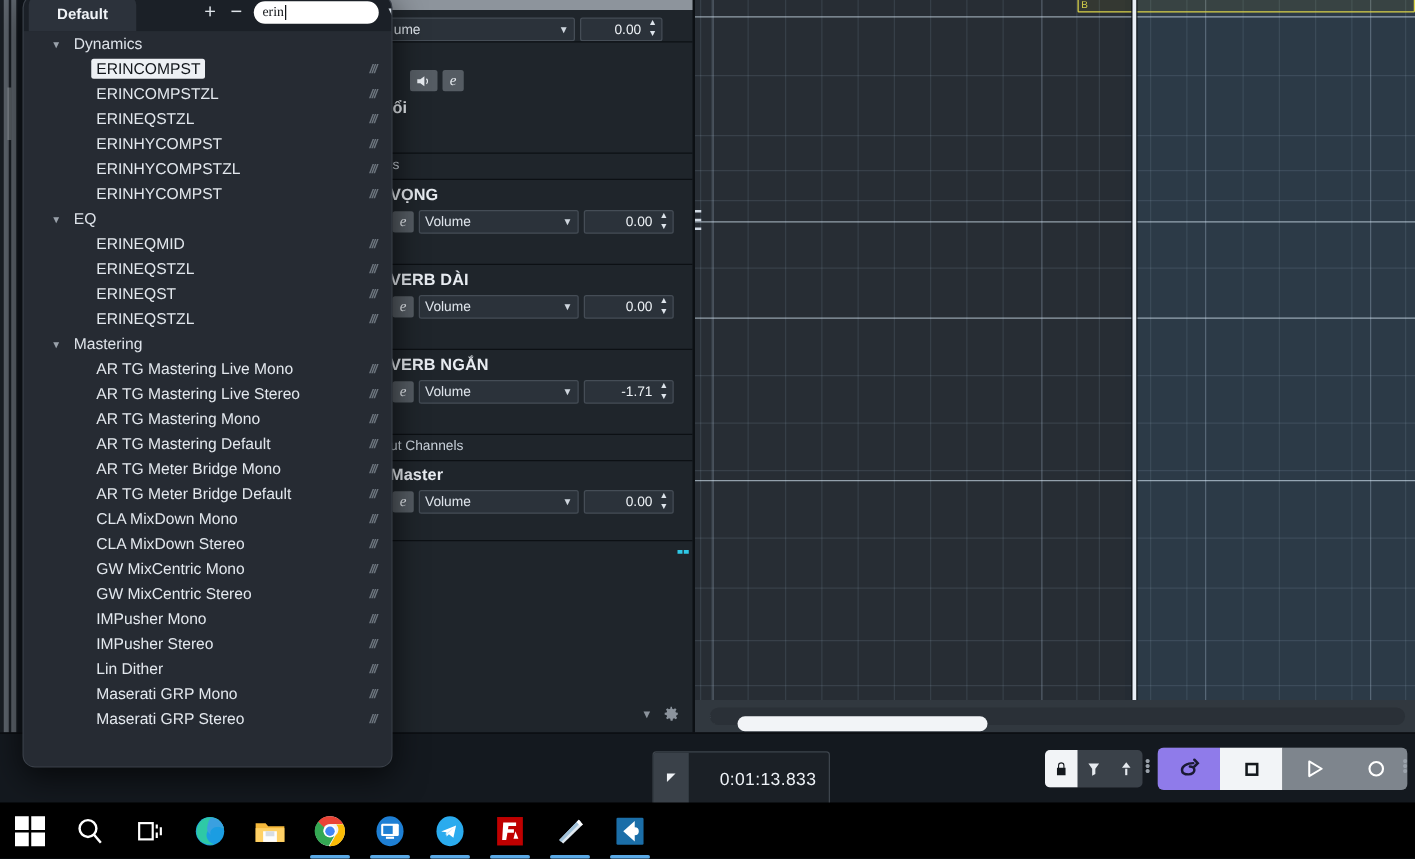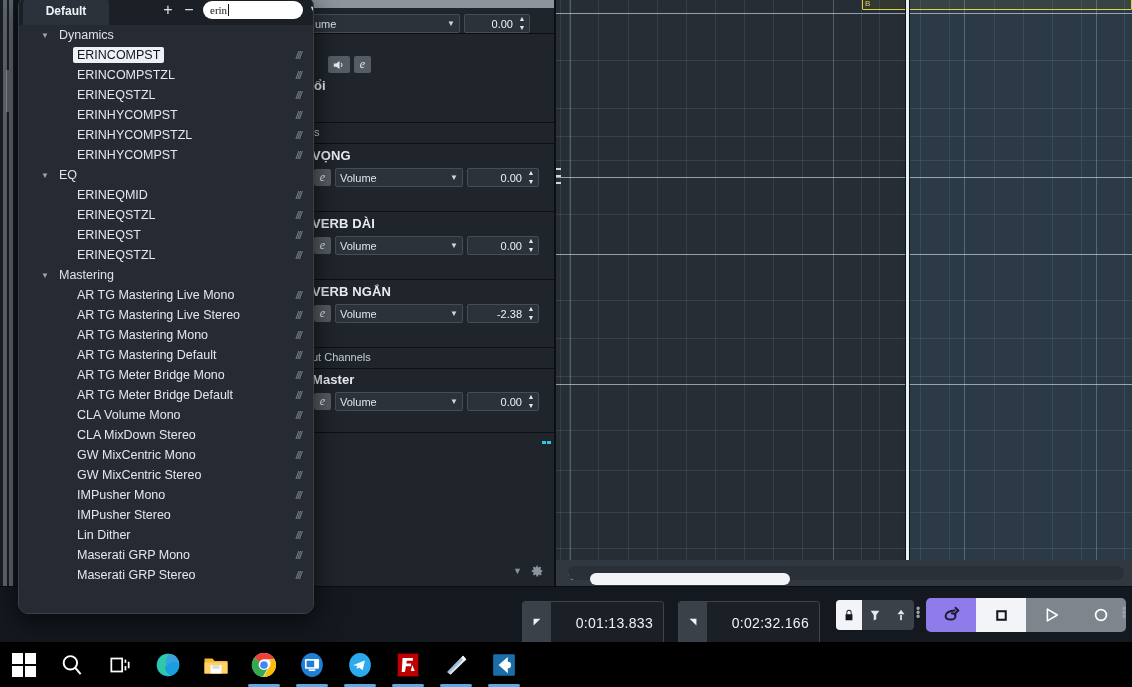--- a/index.html
+++ b/index.html
@@ -387,21 +387,21 @@
   <div class="mx-sep" style="top:279px"></div>
 
   <div class="mx-name" style="left:2px; top:284px;">VERB NGẮN</div>
   <div class="mx-row" style="left:4px; top:304px;">
     <div class="mx-ebtn">e</div>
     <div class="mx-sel">
       <span>Volume</span>
       <span class="carat">▼</span>
     </div>
     <div class="mx-num">
-      <span class="val">-2.38</span>
+      <span class="val">-1.71</span>
       <span class="spin">
             <b>▲</b>
             <b>▼</b>
           </span>
     </div>
   </div>
   <div class="mx-sep" style="top:347px"></div>
 
   <div class="mx-small" style="left:2px; top:351px;">ut Channels</div>
   <div class="mx-sep" style="top:368px"></div>
@@ -444,30 +444,20 @@
     <div class="tp-timebox">
       <div class="marker">
         <svg viewBox="0 0 14 14" width="12" height="12" fill="#f0f3f7">
               <path d="M3 2h8L3 10z"></path>
             </svg>
       </div>
       <div class="tval">0:01:13.833</div>
     </div>
   </div>
 
-  <div class="tp-time-group" style="left:678px; top:14px;">
-    <div class="tp-timebox">
-      <div class="marker">
-        <svg viewBox="0 0 14 14" width="12" height="12" fill="#f0f3f7">
-              <path d="M11 2H3l8 8z"></path>
-            </svg>
-      </div>
-      <div class="tval">0:02:32.166</div>
-    </div>
-  </div>
 
   <div class="tp-modes" style="left:836px; top:13px;">
     <div class="m on">
       <svg viewBox="0 0 14 16" width="12" height="14" fill="#14181d">
         <path d="M4 7V5a3 3 0 0 1 6 0v2h1v7H3V7h1zm1 0h4V5a2 2 0 1 0-4 0v2z"></path>
       </svg>
     </div>
     <div class="m">
       <svg viewBox="0 0 14 16" width="12" height="14" fill="#e6eaef">
         <path d="M2 3h10L8.5 8v5l-3 1.5V8z"></path>
@@ -605,21 +595,21 @@
     </div>
     <div class="item">
       <span class="ilbl">AR TG Meter Bridge Mono</span>
       <span class="handle">///</span>
     </div>
     <div class="item">
       <span class="ilbl">AR TG Meter Bridge Default</span>
       <span class="handle">///</span>
     </div>
     <div class="item">
-      <span class="ilbl">CLA Volume Mono</span>
+      <span class="ilbl">CLA MixDown Mono</span>
       <span class="handle">///</span>
     </div>
     <div class="item">
       <span class="ilbl">CLA MixDown Stereo</span>
       <span class="handle">///</span>
     </div>
     <div class="item">
       <span class="ilbl">GW MixCentric Mono</span>
       <span class="handle">///</span>
     </div>

